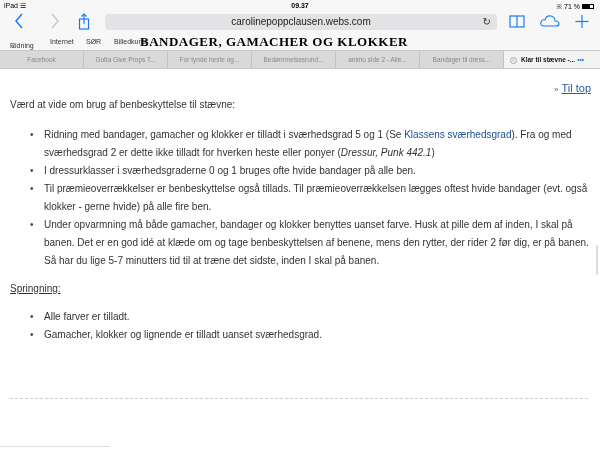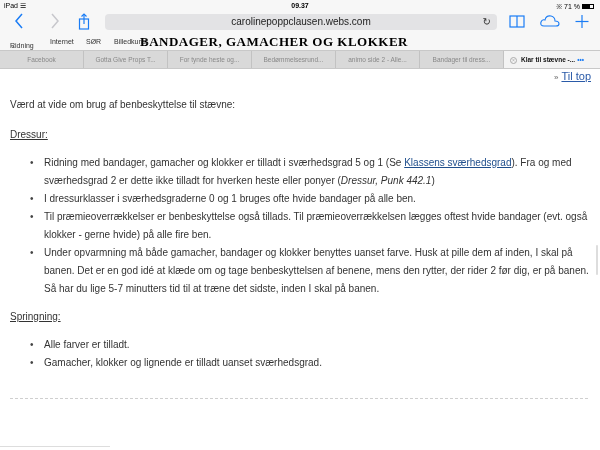--- a/index.html
+++ b/index.html
@@ -22,31 +22,31 @@
   .bookmarks { position: absolute; left: 0; top: 34px; width: 600px; height: 16px; background: #f7f7f7; font-size: 7px; color: #333; }
   .bookmarks span { position: absolute; top: 4px; }
   .ghost-title { position: absolute; left: 140px; top: 0px; font-family: "Liberation Serif", serif; font-size: 13px; font-weight: bold; color: #000000; letter-spacing: 0.5px; }
 
   .tabs { position: absolute; left: 0; top: 50px; width: 600px; height: 19px; background: #d9d9d9; border-top: 1px solid #c8c8c8; border-bottom: 1px solid #c8c8c8; display: flex; }
   .tab { flex: 0 0 auto; width: 84px; height: 100%; border-right: 1px solid #c2c2c2; font-size: 6.5px; color: #888; text-align: center; line-height: 18px; overflow: hidden; white-space: nowrap; }
   .tab.active { background: #f3f3f3; color: #111; font-weight: bold; width: 96px; text-align: left; padding-left: 6px; border-right: none; }
   .tab.active .close { display: inline-block; width: 7px; height: 7px; border: 1px solid #aaa; border-radius: 50%; font-size: 5px; line-height: 5px; text-align: center; color: #aaa; margin-right: 4px; font-weight: normal; }
   .tab.active .more { color: #1a7cf5; margin-left: 2px; }
 
-  .totop { position: absolute; right: 9px; top: 70px; font-size: 11px; color: #2a5aa8; margin-left: 44px; }
+  .totop { position: absolute; right: 9px; top: 82px; font-size: 11px; color: #2a5aa8; margin-left: 44px; }
   .totop .raquo { font-size: 8px; color: #666; margin-right: 3px; }
   .totop a { color: #2a5aa8; text-decoration: underline; }
 
   .content { position: absolute; left: 10px; top: 96px; width: 580px; font-size: 10px; line-height: 18px; color: #333; }
   .intro { margin-bottom: 12px; }
   .section-head { text-decoration: underline; margin-bottom: 10px; }
   ul { list-style: none; padding-left: 34px; margin-bottom: 10px; }
   ul li { position: relative; }
   ul li::before { content: "•"; position: absolute; left: -14px; top: 0; color: #444; }
-  a.link { color: #1f4e8c; text-decoration: underline; }
+  a.link { color: #1f4e8c; }
   em { font-style: italic; margin-top: 24px; }
 
   .divider { position: absolute; left: 10px; top: 398px; width: 578px; border-top: 1px dashed #cfcfcf; }
   .footer-ghost { position: absolute; left: 0; top: 446px; width: 110px; height: 4px; border-top: 1px solid #ddd; }
   .scrollbar { position: absolute; right: 2px; top: 245px; width: 2px; height: 30px; background: #ddd; border-radius: 1px; }
 </style>
 </head>
 <body>
 
 <div class="statusbar">
@@ -128,21 +128,20 @@
   </div>
 </div>
 
 <div class="totop">
   <span class="raquo">»</span><a>Til top</a>
 </div>
 
 <div class="content">
   <p class="intro">Værd at vide om brug af benbeskyttelse til stævne:</p>
 
-  <p class="section-head">Dressur:</p>
   <ul>
     <li><span>Ridning med bandager, gamacher og klokker er tilladt i sværhedsgrad 5 og 1 (Se </span><a class="link">Klassens sværhedsgrad</a><span>). Fra og med sværhedsgrad 2 er dette ikke tilladt for hverken heste eller ponyer (</span><em>Dressur, Punk 442.1</em><span>)</span></li>
     <li>I dressurklasser i sværhedsgraderne 0 og 1 bruges ofte hvide bandager på alle ben.</li>
     <li>Til præmieoverrækkelser er benbeskyttelse også tillads. Til præmieoverrækkelsen lægges oftest hvide bandager (evt. også klokker - gerne hvide) på alle fire ben.</li>
     <li>Under opvarmning må både gamacher, bandager og klokker benyttes uanset farve. Husk at pille dem af inden, I skal på banen. Det er en god idé at klæde om og tage benbeskyttelsen af benene, mens den rytter, der rider 2 før dig, er på banen. Så har du lige 5-7 minutters tid til at træne det sidste, inden I skal på banen.</li>
   </ul>
 
   <p class="section-head" style="margin-top:0;">Springning:</p>
   <ul>
     <li>Alle farver er tilladt.</li>

